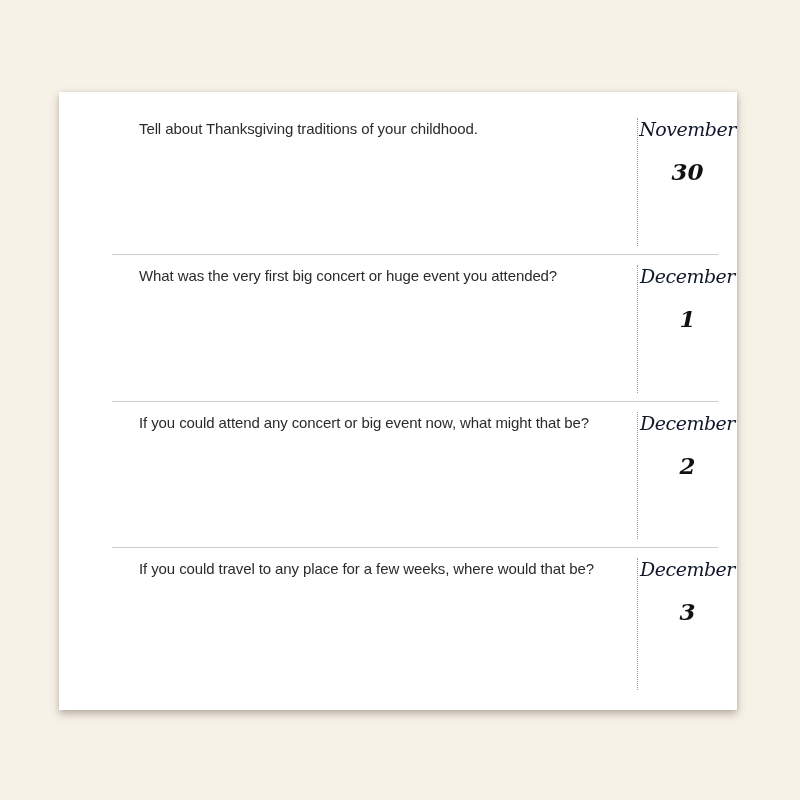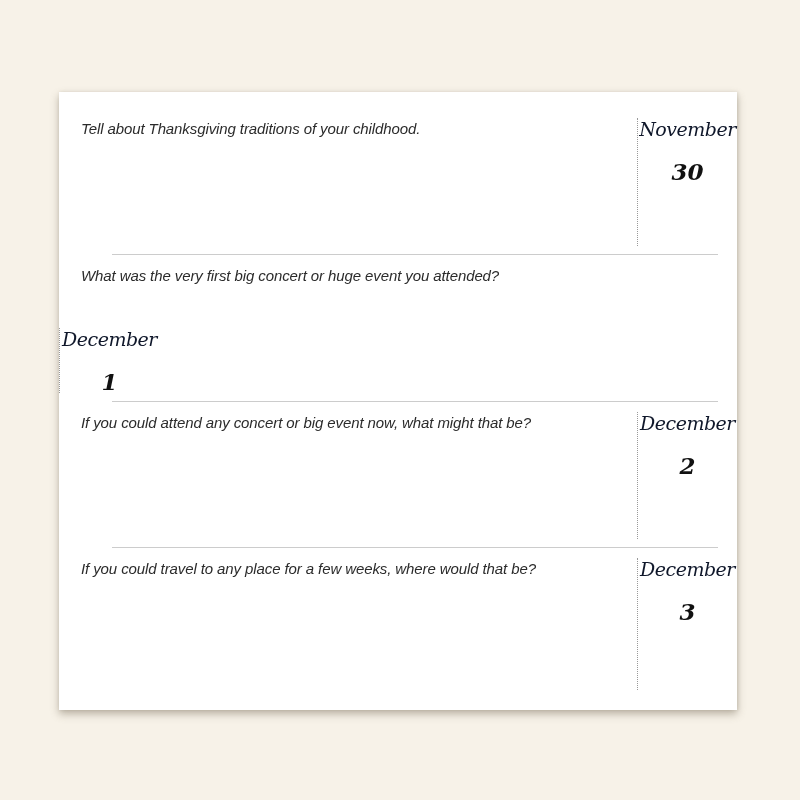--- a/index.html
+++ b/index.html
@@ -22,33 +22,32 @@
     height: 618px;
     background: #ffffff;
     box-shadow: 0 4px 8px rgba(110, 100, 80, 0.45), 1px 0 3px rgba(110, 100, 80, 0.15);
     box-sizing: border-box;
   }
   .row {
     display: flex;
     box-sizing: border-box;
   }
   .row-0 { height: 162px; padding-top: 16px; }
-  .row-1 { height: 146px; flex-direction: column; }
+  .row-1 { height: 146px; }
   .row-2 { height: 145px; }
   .row-3 { height: 162px; padding-bottom: 12px; }
   .separator {
     height: 1px;
     background: #cccccc;
     margin-left: 53px;
     width: 606px;
   }
   .prompt {
     flex: 1;
-    padding: 12px 26px 0 22px;
-    font-style: italic;
+    padding: 12px 26px 0 80px;
     font-size: 15px;
     letter-spacing: -0.1px;
     color: #2b2b2b;
     line-height: 1.25;
   }
   .date-col {
     width: 100px;
     box-sizing: border-box;
     border-left: 1px dotted #999999;
     margin: 10px 0 8px 0;

